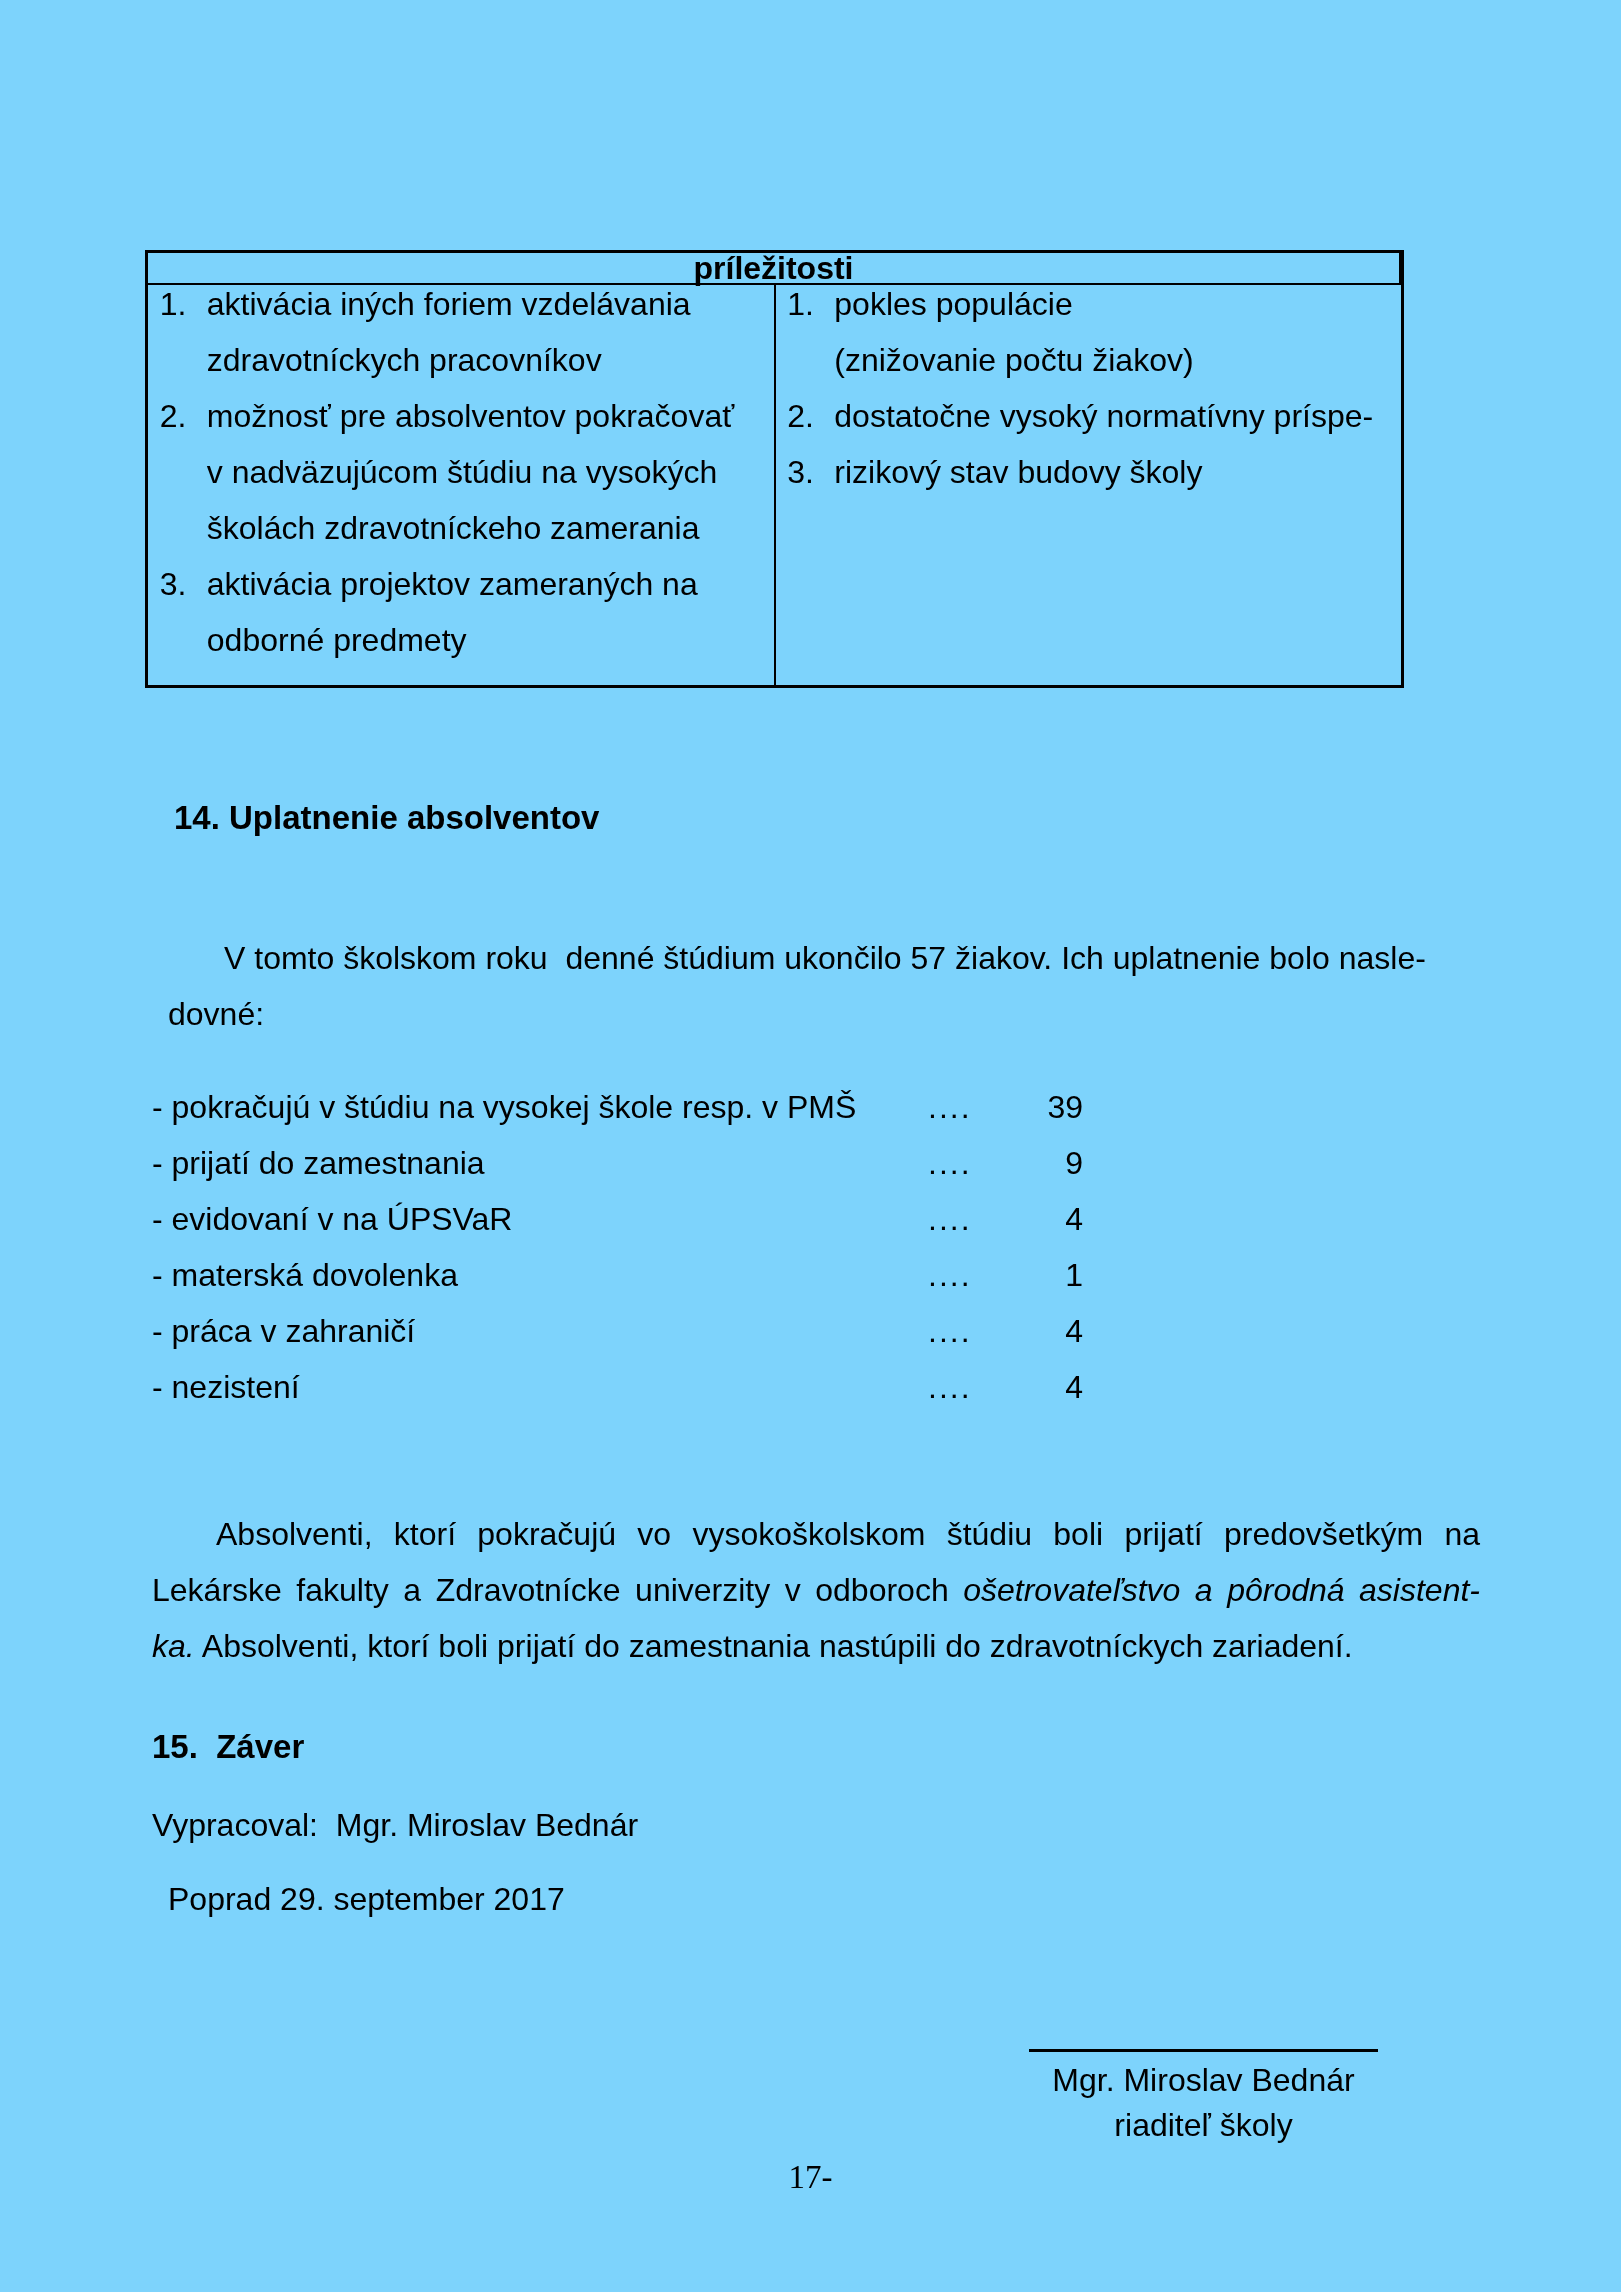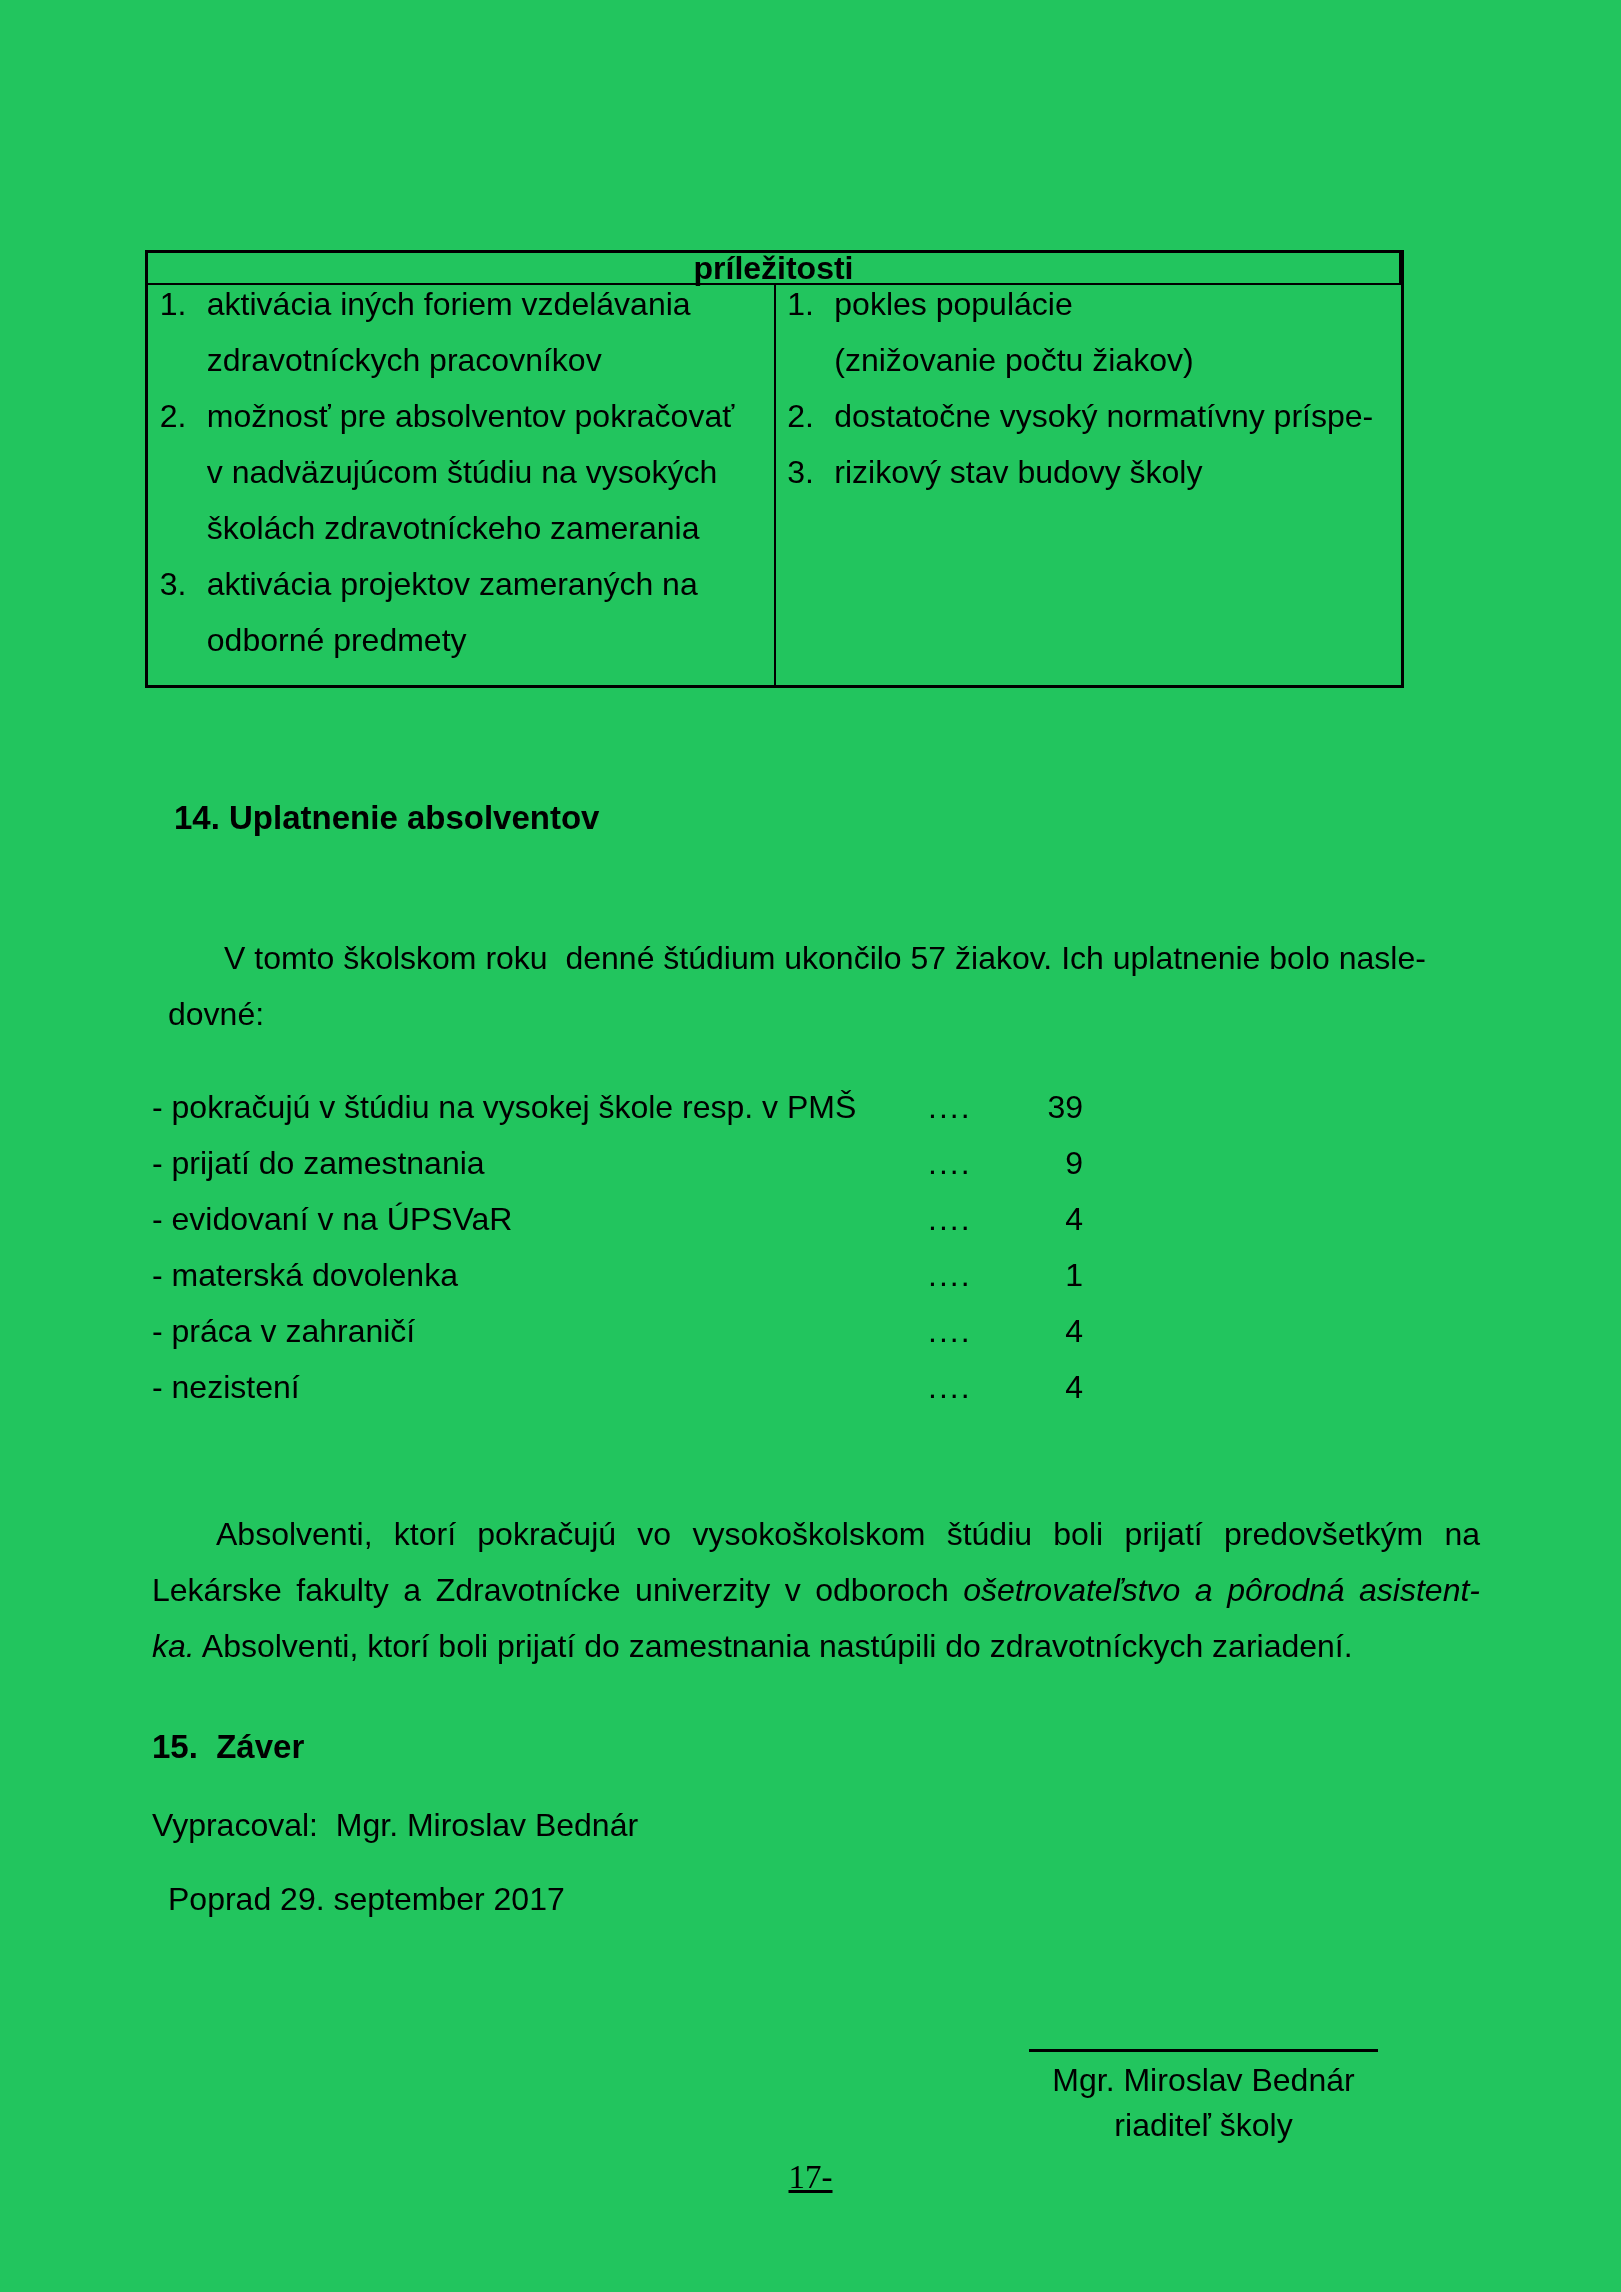--- a/index.html
+++ b/index.html
@@ -1,21 +1,21 @@
 <!DOCTYPE html>
 <html lang="sk"><head>
 <meta charset="utf-8">
 <title>Document page 17</title>
 <style>
   html,body { margin:0; padding:0; background:#e8e8e8; }
   .page {
     position:relative;
     width:1621px; height:2293px;
     margin:0 auto;
-    background:#22c55e;
+    background:#7dd3fc;
     color:#000000;
     font-family:"Liberation Sans", sans-serif;
     font-size:32px;
     line-height:56px;
     overflow:hidden;
   }
 
   
   .swot {
     position:absolute; left:145px; top:250px;
@@ -59,21 +59,21 @@
   .poprad { position:absolute; left:152px; top:1871px; white-space:pre;margin-left:16px; }
 
   
   .sig { position:absolute; left:1029px; top:2049px; width:349px; text-align:center; line-height:45px; }
   .sig-line { border-top:3.9px solid #000; height:0; margin-bottom:5.9px; }
 
   .pageno {
     position:absolute; left:0; top:2152px; width:1621px;
     text-align:center;
     font-family:"Liberation Serif", serif;
-    font-size:33px; line-height:51px;text-decoration:underline;
+    font-size:33px; line-height:51px;
   }
 </style>
 </head>
 <body>
 
 <div class="page">
 
   <div class="swot">
     <div class="swot-head">
       <div class="hc">príležitosti</div>

